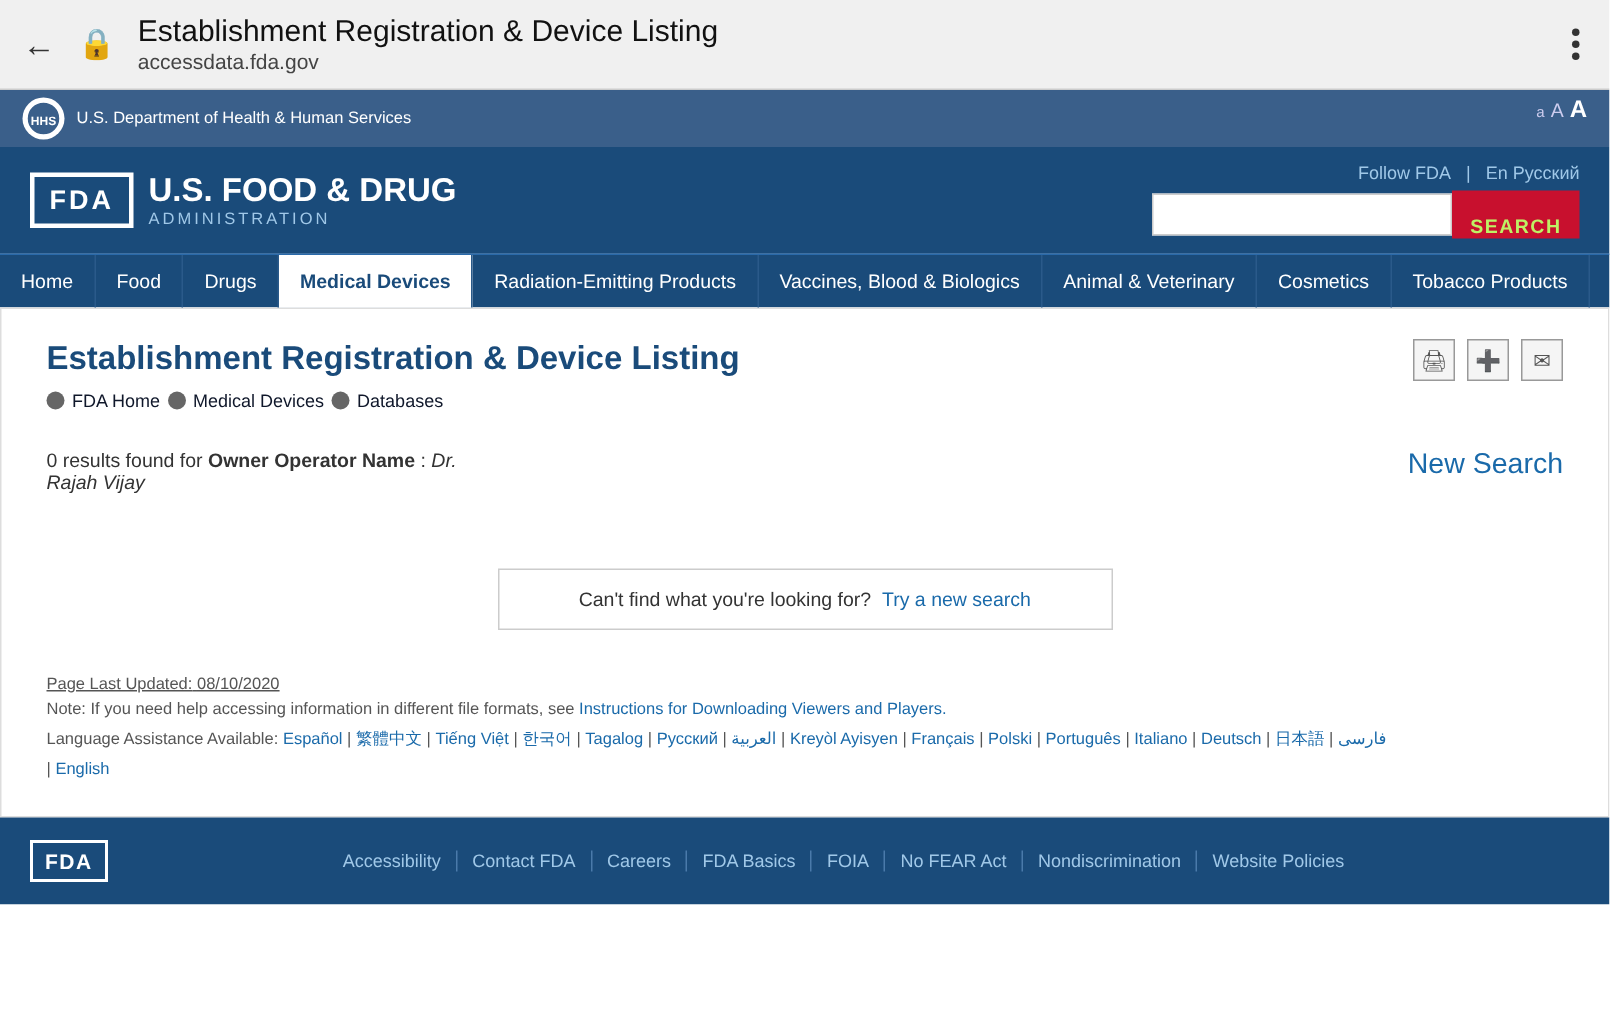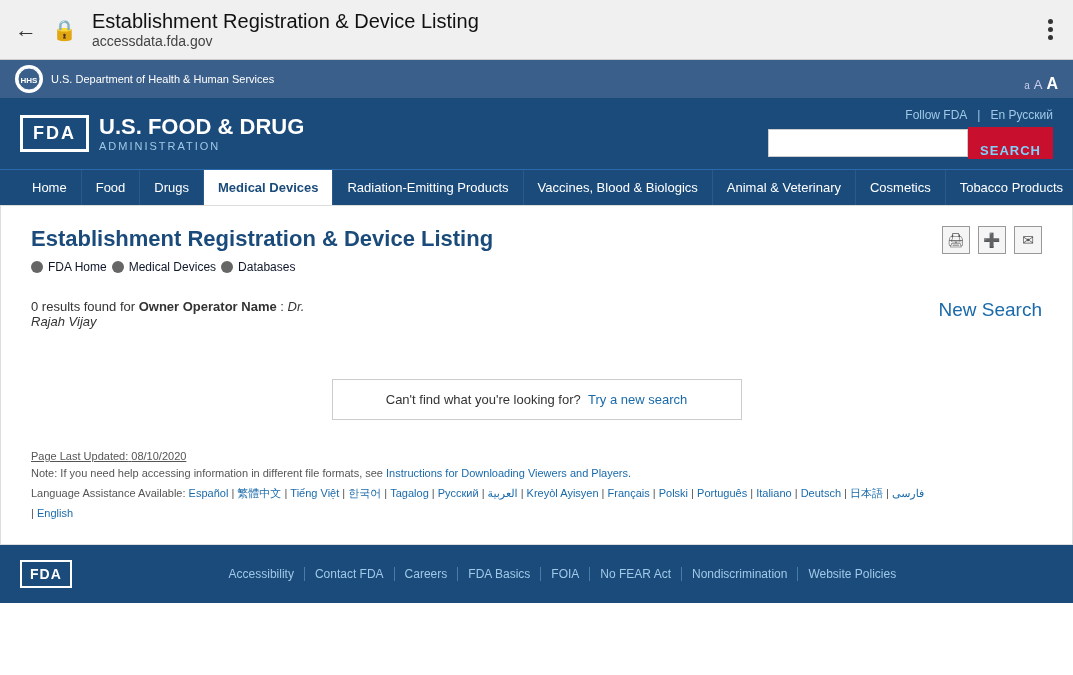--- a/index.html
+++ b/index.html
@@ -54,21 +54,21 @@
       border-radius: 50%;
     }
 
     
     .hhs-bar {
       background: #3a5f8a;
       color: #fff;
       font-size: 11px;
       padding: 5px 15px;
       display: flex;
-      align-items: flex-end;
+      align-items: flex-start;
       justify-content: space-between;
     }
     .hhs-left {
       display: flex;
       align-items: center;
       gap: 8px;
     }
     .hhs-logo {
       width: 28px;
       height: 28px;
@@ -145,37 +145,36 @@
     .fda-search-input {
       width: 200px;
       height: 28px;
       border: 1px solid #ccc;
       padding: 0 5px;
       font-size: 13px;
       background: #fff;
     }
     .fda-search-btn {
       background: #c8102e;
-      color: #7dd3fc;
+      color: #bef264;
       border: none;
       height: 28px;
       padding: 16px 12px;
       font-size: 13px;
       font-weight: bold;
       cursor: pointer;
       letter-spacing: 1px;
     }
 
     
     .nav-bar {
       background: #1a4b7a;
       border-top: 1px solid #2a6aaa;
       display: flex;
       align-items: stretch;
-      padding-left: 18px;
     }
     .nav-item {
       color: #fff;
       font-size: 13px;
       padding: 10px 14px;
       cursor: pointer;
       white-space: nowrap;
       text-decoration: none;
       display: flex;
       align-items: center;

